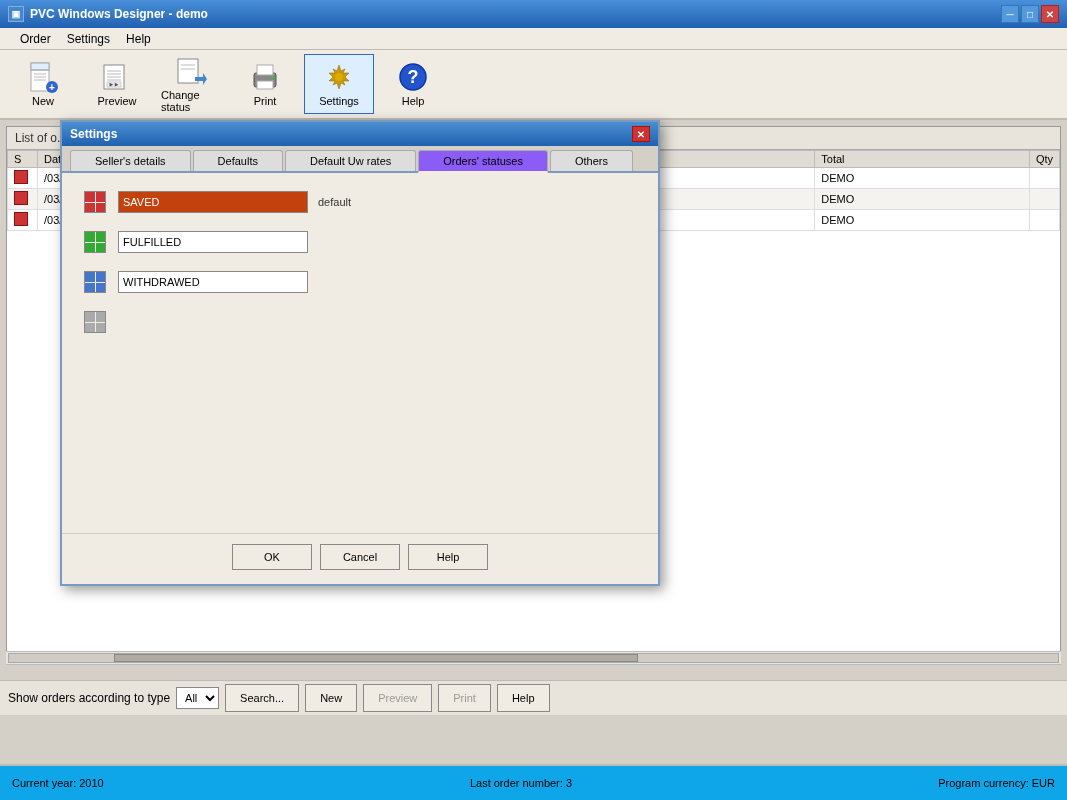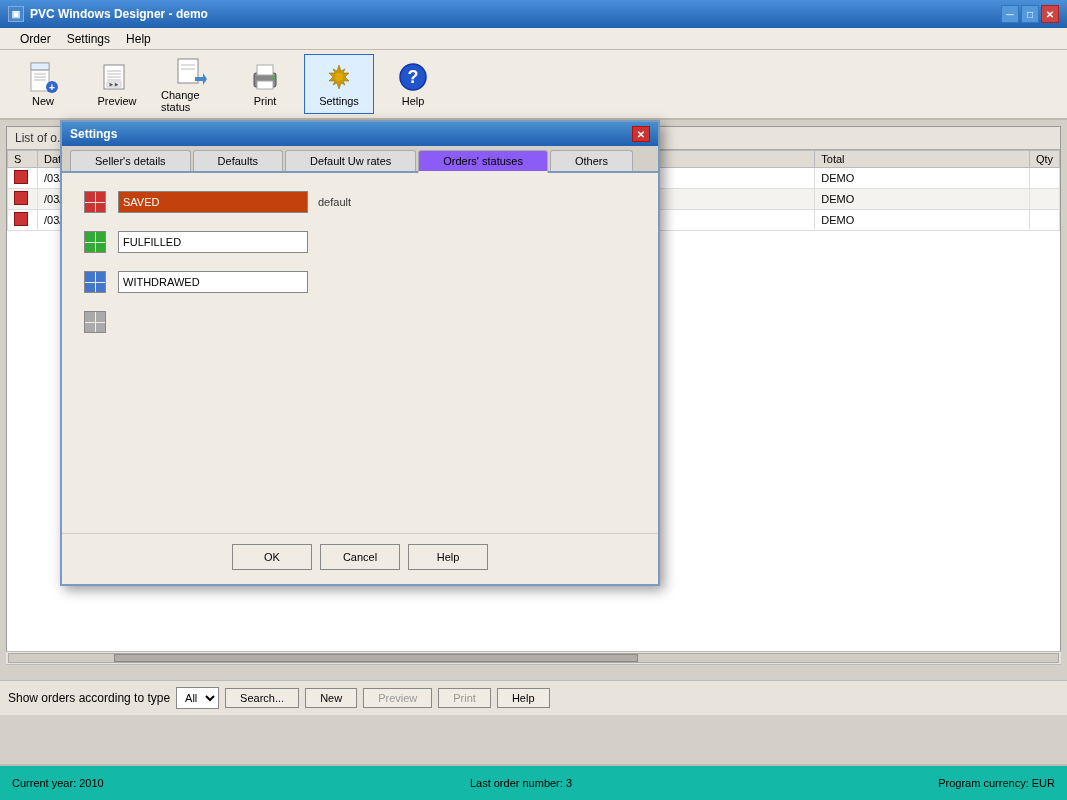--- a/index.html
+++ b/index.html
@@ -158,21 +158,21 @@
       border: 1px solid #881111;
     }
 
     
     .status-bar {
       position: absolute;
       bottom: 0;
       left: 0;
       right: 0;
       height: 30px;
-      background: #14b8a6;
+      background: #0ea5e9;
       border-top: 2px solid #c0bbb0;
       display: flex;
       align-items: center;
       justify-content: space-between;
       padding: 17px 12px;
       font-size: 11px;
     }
 
     
     .bottom-toolbar {
@@ -182,21 +182,21 @@
       right: 0;
       height: 35px;
       background: #e8e4dc;
       border-top: 1px solid #bbb;
       display: flex;
       align-items: center;
       padding: 0 8px;
       gap: 6px;
     }
     .bottom-btn {
-      height: 20px;
+      height: 28px;
       padding: 0 14px;
       background: #f0ece4;
       border: 1px solid #888;
       cursor: pointer;
       font-size: 11px;
       color: #000;
     }
     .bottom-btn:disabled { color: #999; cursor: default; }
     .bottom-select {
       height: 22px;

